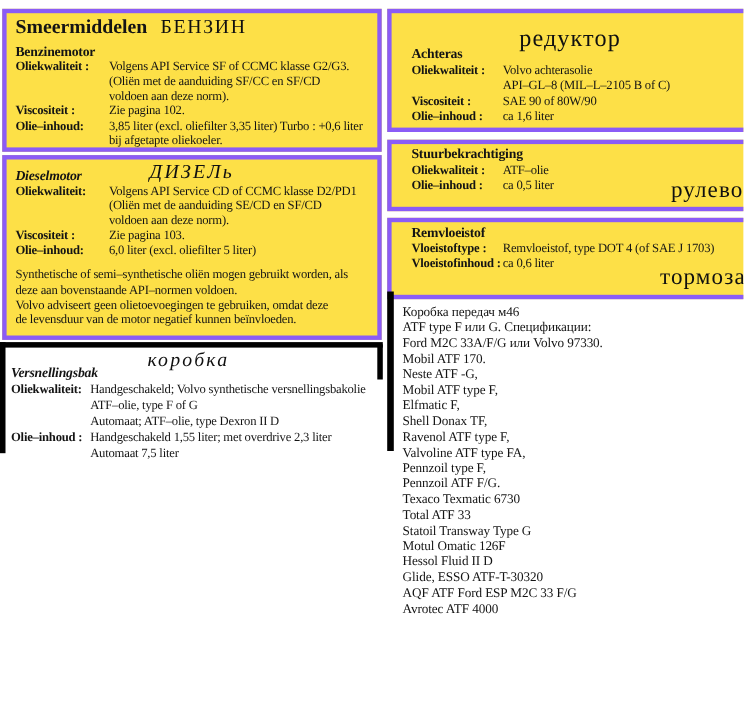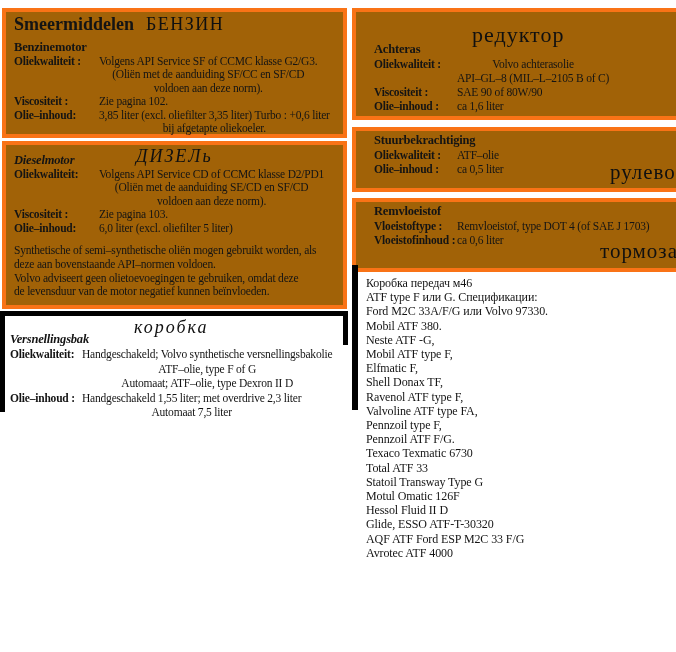--- a/index.html
+++ b/index.html
@@ -2,34 +2,34 @@
 <html><head>
 <meta charset="utf-8">
 <style>
   * { margin:0; padding:0; box-sizing:border-box; }
   html,body { background:#ffffff; }
   .page {
     position:relative; width:676px; height:652px; background:#ffffff;
     font-family:"Liberation Serif","DejaVu Serif",serif;
     color:#141414; overflow:hidden; letter-spacing:-0.2px;
   }
-  .box { position:absolute; background:#a16207; border:4px solid #f97316; }
+  .box { position:absolute; background:#fde047; border:4px solid #8b5cf6; }
 
   
   .box-benzine { left:2px; top:8px; width:345px; height:130px; padding:2px 4px 0 8px; }
   .title-row { display:flex; align-items:baseline; }
   .doc-title { font-size:18px; font-weight:bold; letter-spacing:0; }
   .annot { font-size:18px; letter-spacing:1.5px; color:#101010; }
   .annot-inline { margin-left:12px; }
   .subtitle { font-weight:bold; font-size:12.5px; }
   .box-benzine .subtitle { margin-top:5px; }
   .rows { font-size:11.5px; line-height:13.4px; }
   .row { display:flex; align-items:flex-start; }
   .lbl { font-weight:bold; flex:0 0 85px; }
-  .val { white-space:pre;text-align:center; }
+  .val { white-space:pre; }
 
   .box-diesel { left:2px; top:141px; width:345px; height:168px; padding:2px 4px 0 8px; }
   .hdr { position:relative; height:21px;font-style:italic; }
   .hdr .subtitle { position:absolute; left:0; bottom:0; }
   .hdr .annot { position:absolute; left:122px; top:-1px; letter-spacing:2px; }
   .note { font-size:11.5px; line-height:13.8px; white-space:pre; margin-top:9px; }
 
   .box-gearbox { left:0; top:311px; width:348px; height:101px;
                  border:none; border-top:5px solid #000; border-left:5px solid #000;
                  padding:0 0 0 5px; background:transparent; }
@@ -188,21 +188,21 @@
       </div>
     </div>
     <span class="annot">тормоза</span>
   </div>
 
   <div class="bar bar-list-left"></div>
   <div class="atf-list">
     <div class="atf-line">Коробка передач м46</div>
     <div class="atf-line">ATF type F или G. Спецификации:</div>
     <div class="atf-line">Ford M2C 33A/F/G или Volvo 97330.</div>
-    <div class="atf-line">Mobil ATF 380.</div>
+    <div class="atf-line">Mobil ATF 170.</div>
     <div class="atf-line">Neste ATF -G,</div>
     <div class="atf-line">Mobil ATF type F,</div>
     <div class="atf-line">Elfmatic F,</div>
     <div class="atf-line">Shell Donax TF,</div>
     <div class="atf-line">Ravenol ATF type F,</div>
     <div class="atf-line">Valvoline ATF type FA,</div>
     <div class="atf-line">Pennzoil type F,</div>
     <div class="atf-line">Pennzoil ATF F/G.</div>
     <div class="atf-line">Texaco Texmatic 6730</div>
     <div class="atf-line">Total ATF 33</div>

